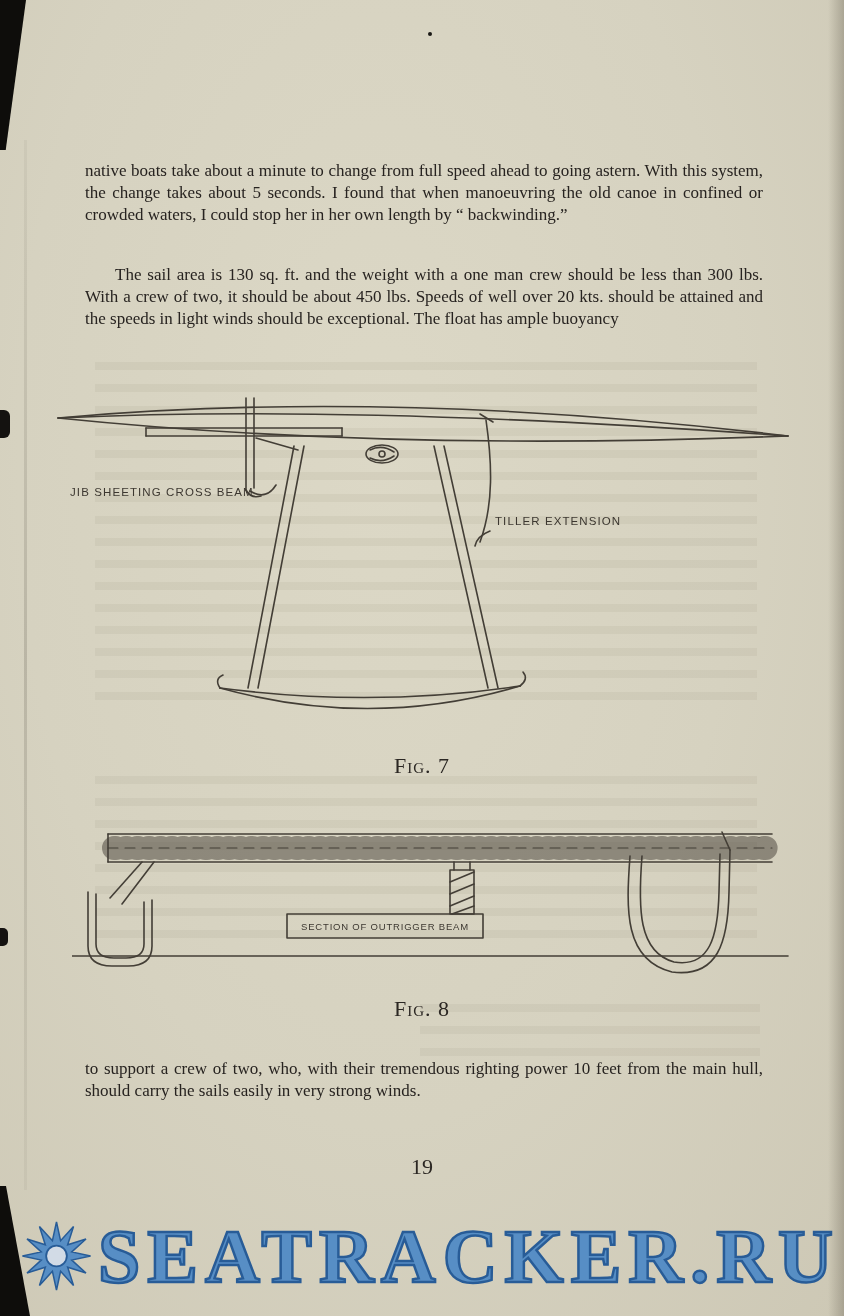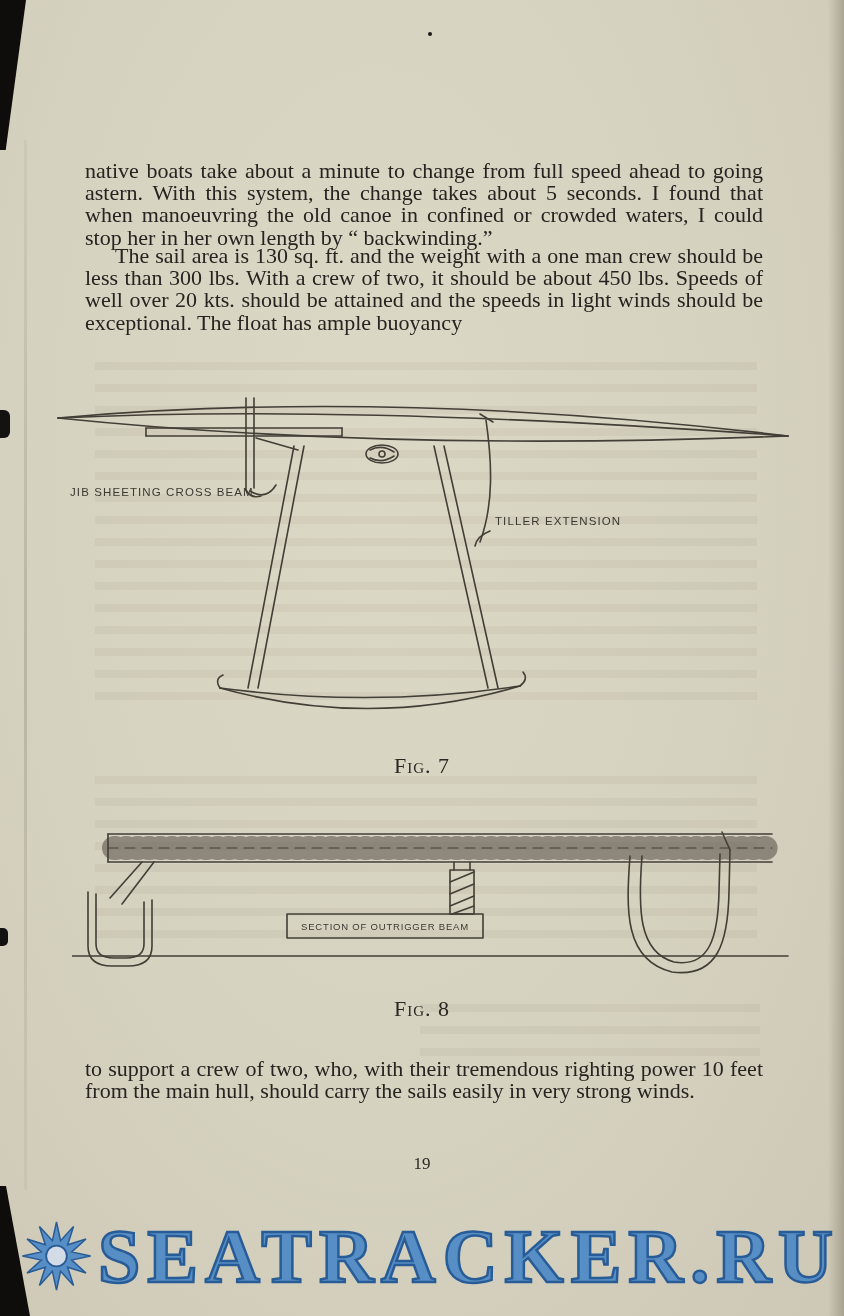--- a/index.html
+++ b/index.html
@@ -4,31 +4,31 @@
 <style>
   html,body { margin:0; padding:0; }
   .page {
     position:relative; width:844px; height:1316px; overflow:hidden;
     background: radial-gradient(ellipse at 45% 35%, #dcd8c6 0%, #d6d2c0 55%, #cdc8b5 100%);
     font-family: "Liberation Serif", serif;
     color:#2b2723;
   }
   .bodytext {
     position:absolute; left:85px; width:678px;
-    font-size:22px; line-height:22.2px; text-align:justify;
+    font-size:17px; line-height:22.2px; text-align:justify;
     color:#272320;
   }
   .indent { text-indent:30px; }
   .caption {
     position:absolute; left:0; right:0; text-align:center;
     font-variant:small-caps; font-size:22px; letter-spacing:1px; color:#2b2723;
   }
   .pagenum {
     position:absolute; left:0; right:0; text-align:center;
-    font-size:17px; color:#2b2723;
+    font-size:22px; color:#2b2723;
   }
   .fig { position:absolute; }
   .fig svg { display:block; }
   .draw { stroke:#433e36; stroke-width:1.6; fill:none; stroke-linecap:round; stroke-linejoin:round; }
   .figlabel {
     font-family:"Liberation Sans", sans-serif; font-size:11.5px;
     letter-spacing:1.1px; fill:#3c3730;
   }
   .figlabel-small {
     font-family:"Liberation Sans", sans-serif; font-size:9.5px;
@@ -65,21 +65,21 @@
 </head>
 <body>
 
 <div class="page">
 
   <div class="ghost" style="left:95px; top:362px; width:662px; height:352px;"></div>
   <div class="ghost" style="left:95px; top:776px; width:662px; height:172px;"></div>
   <div class="ghost" style="left:420px; top:1004px; width:340px; height:52px;"></div>
 
   <p class="bodytext" style="top:160px; margin:0;">native boats take about a minute to change from full speed ahead to going astern.  With this system, the change takes about 5 seconds.  I found that when manoeuvring the old canoe in confined or crowded waters, I could stop her in her own length by “ backwinding.”</p>
-  <p class="bodytext indent" style="top:245px; margin:0;">The sail area is 130 sq. ft. and the weight with a one man crew should be less than 300 lbs.  With a crew of two, it should be about 450 lbs.  Speeds of well over 20 kts. should be attained and the speeds in light winds should be exceptional.  The float has ample buoyancy</p>
+  <p class="bodytext indent" style="top:264px; margin:0;">The sail area is 130 sq. ft. and the weight with a one man crew should be less than 300 lbs.  With a crew of two, it should be about 450 lbs.  Speeds of well over 20 kts. should be attained and the speeds in light winds should be exceptional.  The float has ample buoyancy</p>
 
   <div class="fig" style="left:50px; top:392px; width:745px; height:350px;">
     <svg width="745" height="350" viewBox="0 0 745 350">
       <g class="draw">
         <path d="M8,26 Q340,-4 738,44"></path>
         <path d="M8,26 Q340,60 738,44"></path>
         <path d="M8,26 Q300,12 738,44"></path>
       </g>
       <g class="draw">
         <path d="M196,6 L196,98"></path>

